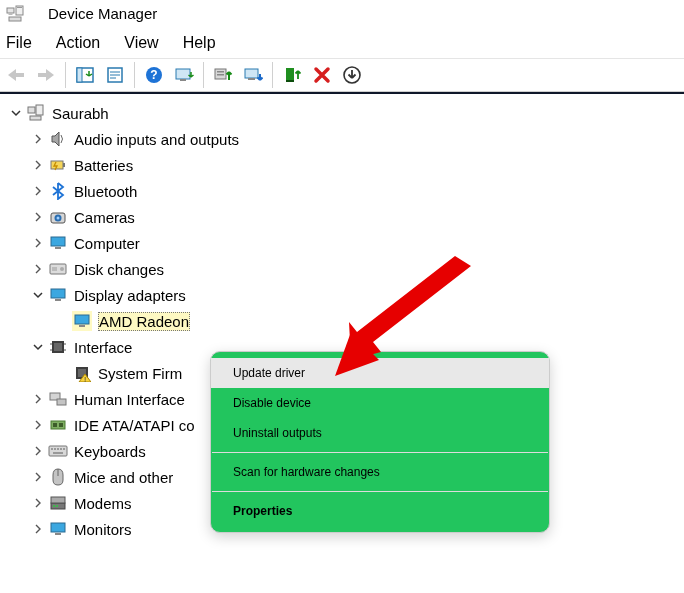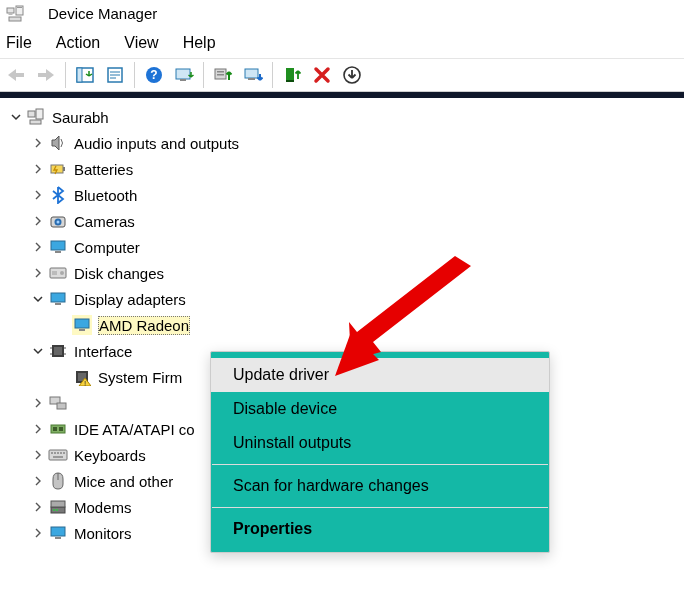--- a/index.html
+++ b/index.html
@@ -49,21 +49,21 @@
     display: flex; align-items: center; justify-content: center;
     border-radius: 2px;
   }
   .tb-sep {
     width: 1px; height: 26px;
     background: #d0d0d0;
     margin: 0 3px;
   }
   
   .tree-area {
-    border-top: 6px solid #0f172a;
+    border-top: 2px solid #0f172a;
     padding: 6px 0 0 4px;
     position: relative;
     height: calc(100% - 110px);
     overflow: hidden;
   }
   .row {
     display: flex;
     align-items: center;
     height: 26px;
     white-space: nowrap;
@@ -90,26 +90,26 @@
   .selected-bg {
     background: #fef9c3;
     padding: 0 0;
   }
   
   .context-menu {
     position: absolute;
     left: 210px;
     top: 351px;
     width: 340px;
-    background: #14b8a6;
+    background: #22c55e;
     border: 1px solid #ccc;
     box-shadow: 0 4px 14px rgba(0,0,0,0.18);
     padding: 6px 0;
-    font-size: 16px;
-    border-radius: 2px;
+    font-size: 12px;
+    border-radius: 10px;
   }
   .context-menu .item {
     padding: 8px 22px;
     cursor: default;
   }
   .context-menu .item.hover {
     background: #e8e8e8;
   }
   .context-menu .sep {
     height: 1px; background: #dcdcdc; margin: 4px 1px;
@@ -396,20 +396,21 @@
         <svg width="10" height="10" viewBox="0 0 10 10">
           <path d="M3 1 L7 5 L3 9" fill="none" stroke="#555" stroke-width="1.4"></path>
         </svg>
       </span>
     <span class="icon">
       <svg width="18" height="16" viewBox="0 0 18 16">
           <rect x="1" y="2" width="10" height="7" fill="#d4d4d4" stroke="#777"></rect>
           <rect x="8" y="8" width="9" height="6" fill="#c4c4c4" stroke="#777"></rect>
         </svg>
     </span>
+    <span class="label">Human Interface</span>
   </div>
 
   <div class="row indent2">
     <span class="chevron">
         <svg width="10" height="10" viewBox="0 0 10 10">
           <path d="M3 1 L7 5 L3 9" fill="none" stroke="#555" stroke-width="1.4"></path>
         </svg>
       </span>
     <span class="icon">
       <svg width="18" height="14" viewBox="0 0 18 14">

